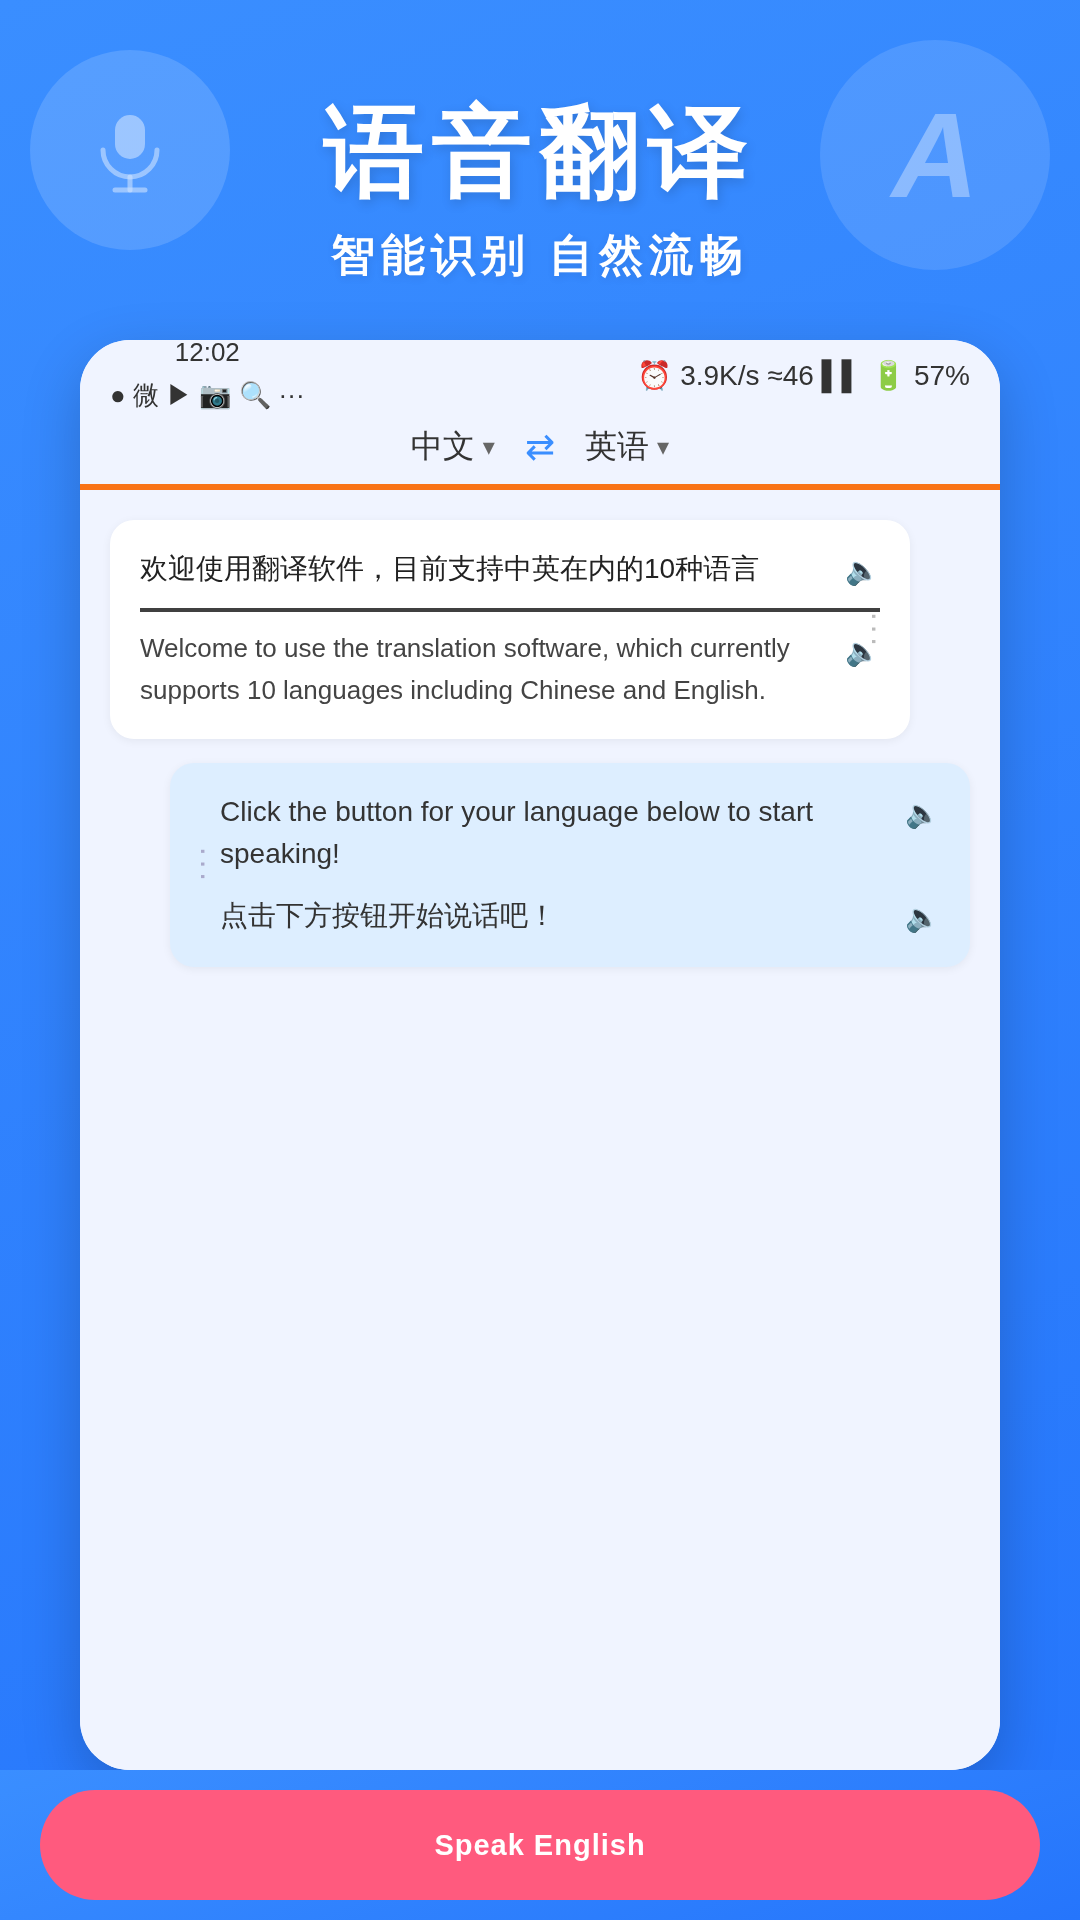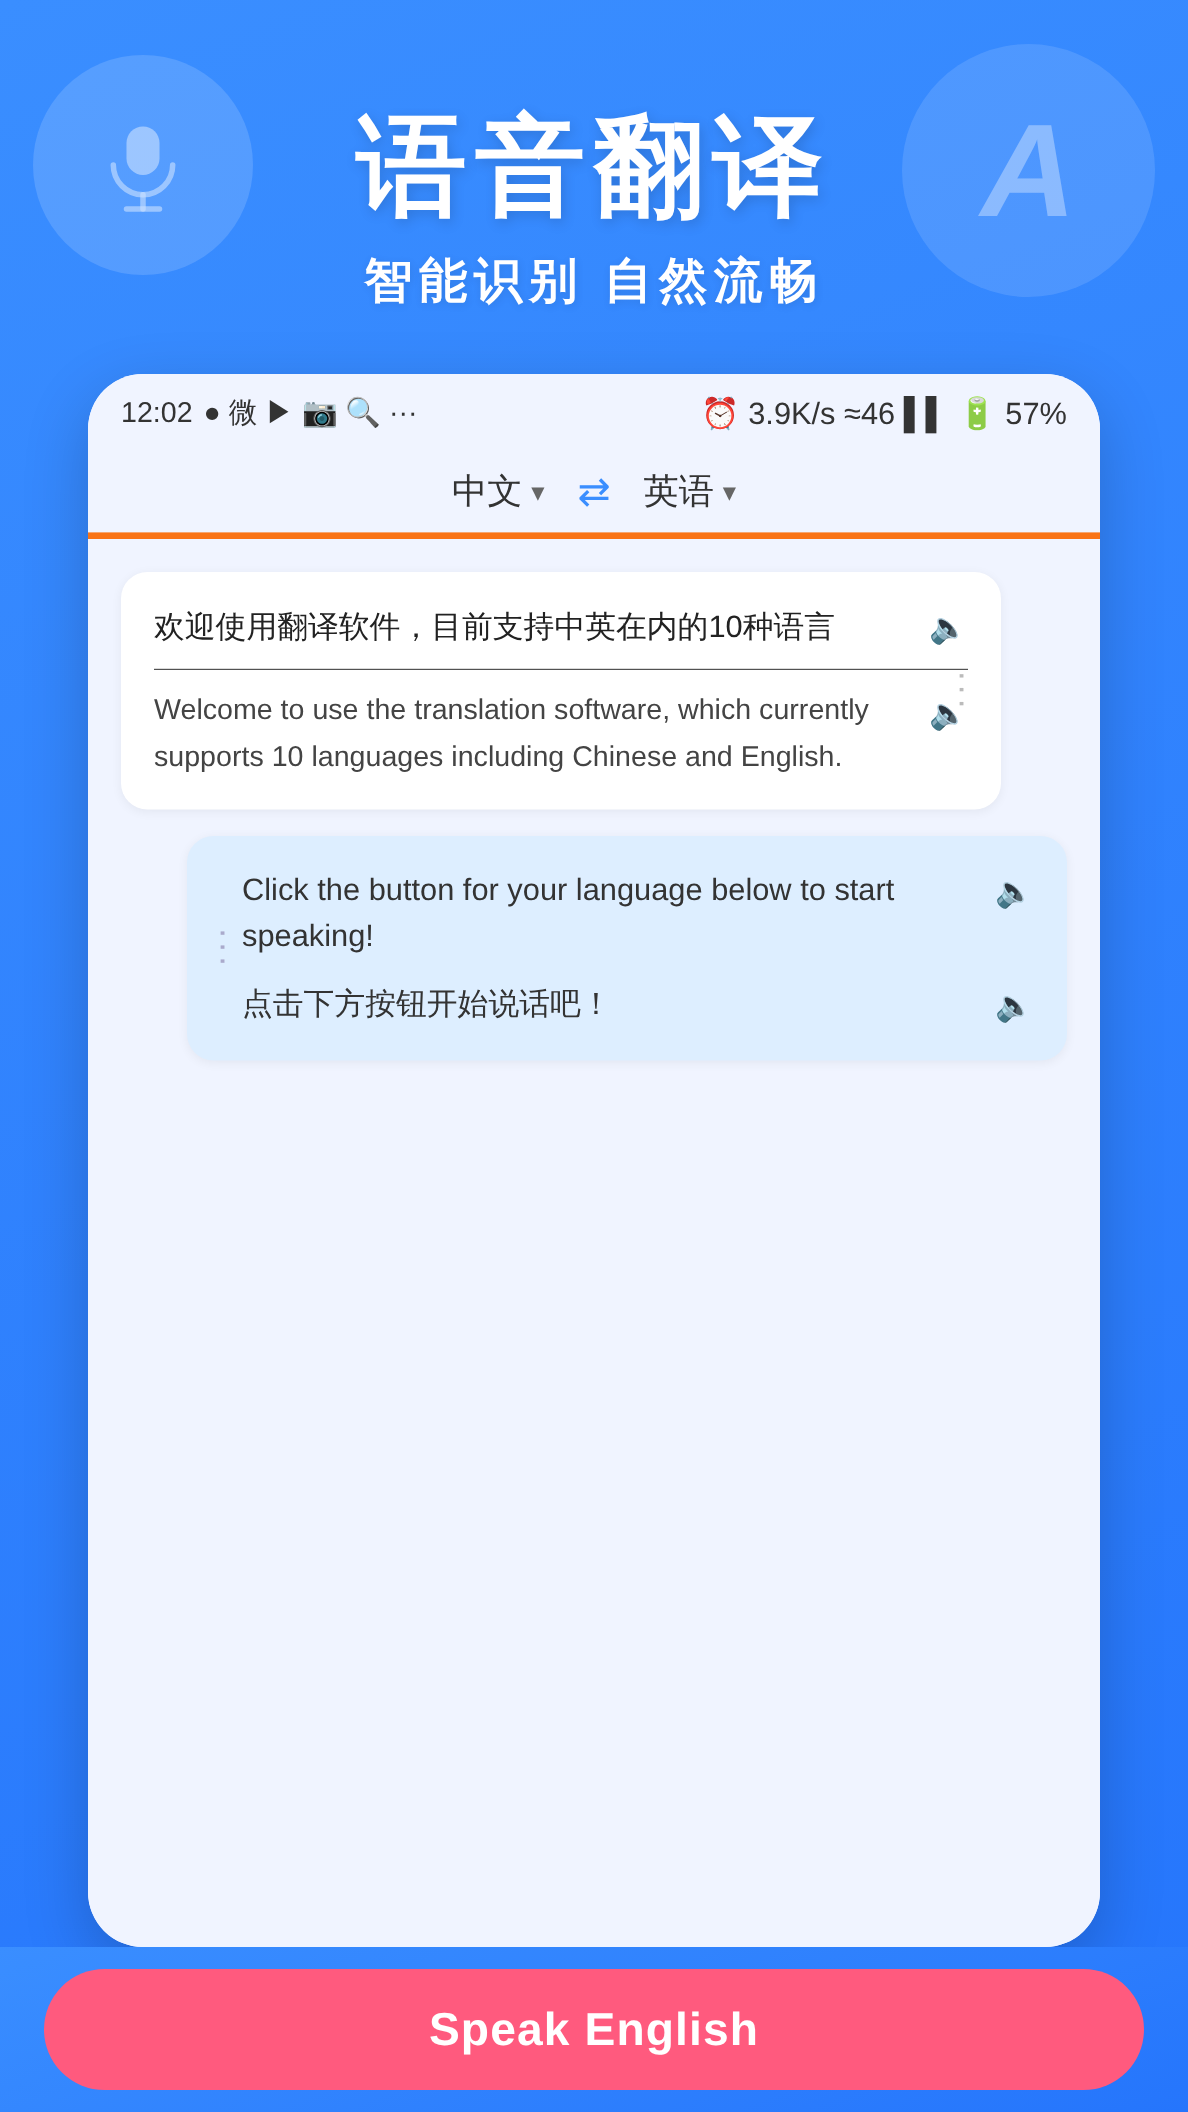--- a/index.html
+++ b/index.html
@@ -107,20 +107,21 @@
       justify-content: space-between;
       padding: 0 30px;
       font-size: 26px;
       color: #333;
     }
 
     .status-left {
       display: flex;
       align-items: center;
       gap: 10px;
+      flex-direction: column;
     }
 
     .status-right {
       display: flex;
       align-items: center;
       gap: 10px;
       font-size: 28px;
     }
 
     
@@ -176,25 +177,25 @@
     }
 
     .bubble-text-block {
       flex: 1;
     }
 
     .bubble-original {
       font-size: 28px;
       color: #222;
       line-height: 1.5;
-      border-bottom: 1px solid #404040;
+      border-bottom: 4px solid #404040;
       padding-bottom: 16px;
       margin-bottom: 16px;
       display: flex;
-      align-items: center;
+      align-items: flex-start;
       gap: 12px;
     }
 
     .bubble-translated {
       font-size: 26px;
       color: #444;
       line-height: 1.6;
       display: flex;
       align-items: flex-start;
       gap: 12px;
@@ -294,21 +295,21 @@
       justify-content: center;
       letter-spacing: 2px;
     }
 
     .btn-english {
       flex: 1;
       height: 110px;
       background: #ff5a7e;
       border: none;
       border-radius: 55px;
-      font-size: 42px;
+      font-size: 29px;
       font-weight: 700;
       color: #fff;
       cursor: pointer;
       display: flex;
       align-items: center;
       justify-content: center;
       letter-spacing: 1px;
     }
 
     

